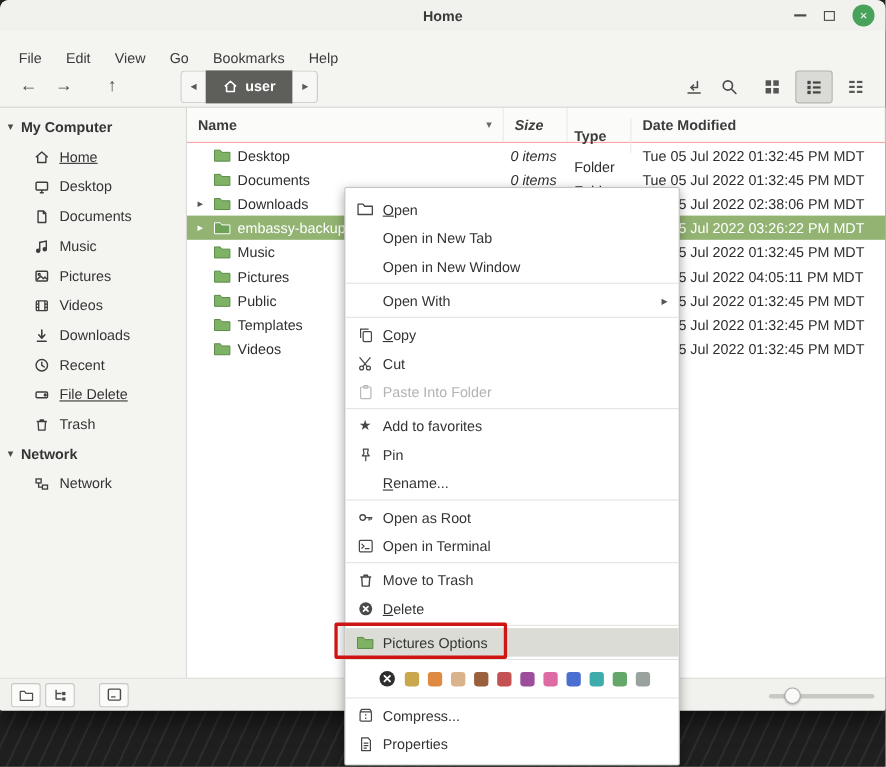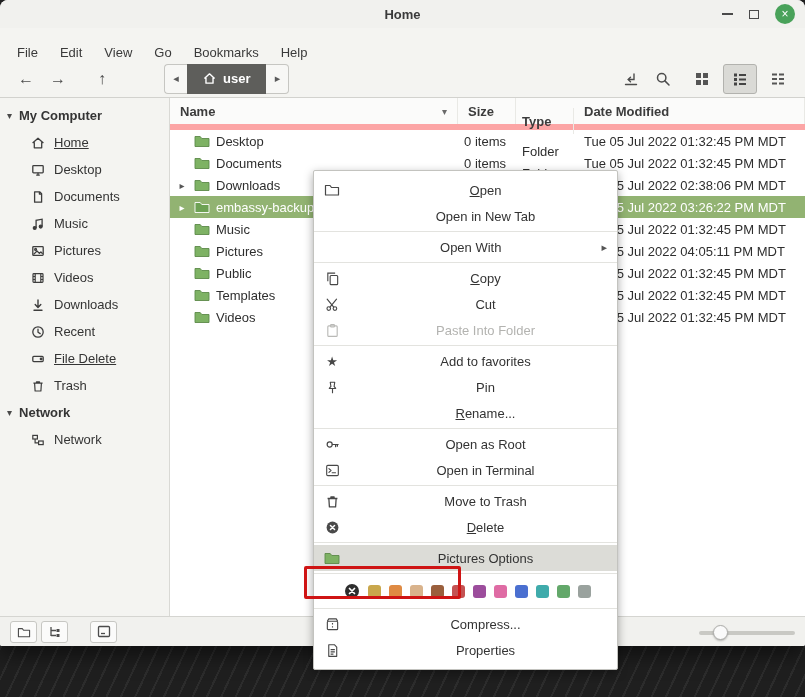--- a/index.html
+++ b/index.html
@@ -48,25 +48,25 @@
   
   .main { position:absolute; top:98px; left:0; right:0; bottom:30px; display:flex; }
   .sidebar { width:170px; background:#f4f4f1; border-right:1px solid #d9d9d5; padding-top:4px; overflow:hidden; }
   .section-header { height:27px; display:flex; align-items:center; gap:7px; padding-left:7px; font-weight:bold; color:#343434; }
   .tri { font-size:10px; color:#4a4a4a; }
   .side-item { height:27px; display:flex; align-items:center; gap:9px; padding-left:31px; color:#343434; }
   .side-item .sicon { width:14px; height:14px; display:flex; align-items:center; justify-content:center; color:#3d3d3d; }
   .ul { text-decoration:underline; }
   
   .filearea { flex:1; background:#ffffff; display:flex; flex-direction:column; overflow:hidden; }
-  .lheader { height:32px; display:flex; align-items:center; background:#fbfbfa; border-bottom:6px solid #fca5a5; font-weight:bold; color:#3c3c3c; }
+  .lheader { height:32px; display:flex; align-items:center; background:#fbfbfa; border-bottom:1px solid #fca5a5; font-weight:bold; color:#3c3c3c; }
   .lheader .cell { border-right:1px solid #e9e9e5; height:100%; display:flex; align-items:center; }
   .cell { flex:none; }
   .c-name { width:288px; padding-left:10px; }
-  .c-size { width:58px; padding-left:10px; }
+  .c-size { width:58px; padding-left:10px;font-style:italic; }
   .c-type { width:58px; padding-left:6px;margin-top:20px; }
   .c-date { flex:1 1 auto; padding-left:10px; }
   .hname { justify-content:space-between; padding-right:10px; }
   .sort { font-size:10px; color:#6a6a6a; }
   .frow { height:22px; display:flex; align-items:center; color:#2e2e2e; }
   .frow .c-name { display:flex; align-items:center; padding-left:6px; gap:6px; }
   .frow .c-size { text-align:right; padding:0 10px 0 0; width:58px; }
   .frow .c-type { padding-left:6px; }
   .expander { width:12px; display:inline-flex; justify-content:center; font-size:10px; color:#555; }
   .ficon { display:inline-flex; width:16px; }
@@ -79,21 +79,21 @@
   .zoom { margin-left:auto; width:96px; height:18px; position:relative; }
   .zoom-track { position:absolute; left:0; right:0; top:8px; height:4px; border-radius:2px; background:#c9c9c4; }
   .zoom-handle { position:absolute; left:14px; top:2px; width:15px; height:15px; border-radius:50%; background:#fafafa; border:1px solid #adadaa; box-shadow:0 1px 2px rgba(0,0,0,.25); }
   
   .context-menu {
     position:absolute; left:313px; top:170px; width:305px;
     background:#ffffff; border:1px solid #c3c3bf; border-radius:2px;
     box-shadow:0 3px 10px rgba(0,0,0,.35);
     padding:6px 0; z-index:10;
   }
-  .mi { height:26px; display:flex; align-items:center; gap:24px; padding:0 10px; color:#333;text-align:center; }
+  .mi { height:26px; display:flex; align-items:center; gap:8px; padding:0 10px; color:#333; }
   .mi-ic { width:16px; height:16px; display:flex; align-items:center; justify-content:center; color:#474747; font-size:13px; }
   .mi-label { flex:1; white-space:nowrap; }
   .mi-sub { font-size:11px; color:#555; }
   .mi.disabled { color:#b3b3b0; }
   .mi.disabled .mi-ic { color:#b9b9b6; }
   .mi.highlighted { background:#dcdcd7; }
   .msep { height:1px; background:#e3e3df; margin:2px 0; }
   .mn { display:inline-block; }
   .mn::first-letter { text-decoration:underline; }
   .color-row { height:30px; display:flex; align-items:center; gap:8px; padding-left:30px; }
@@ -512,20 +512,24 @@
         <svg width="16" height="16" viewBox="0 0 16 16" fill="none" stroke="currentColor" stroke-width="1.2" stroke-linejoin="round">
           <path d="M1.5 3.5 H6 L7.5 5.5 H14.5 V13 H1.5 Z"></path>
         </svg>
       </span>
     <span class="mi-label mn">Open</span>
   </div>
   <div class="mi">
     <span class="mi-ic"></span>
     <span class="mi-label">Open in New Tab</span>
   </div>
+  <div class="mi">
+    <span class="mi-ic"></span>
+    <span class="mi-label">Open in New Window</span>
+  </div>
   <div class="msep"></div>
   <div class="mi">
     <span class="mi-ic"></span>
     <span class="mi-label">Open With</span>
     <span class="mi-sub">▸</span>
   </div>
   <div class="msep"></div>
   <div class="mi">
     <span class="mi-ic">
         <svg width="15" height="15" viewBox="0 0 16 16" fill="none" stroke="currentColor" stroke-width="1.2">

